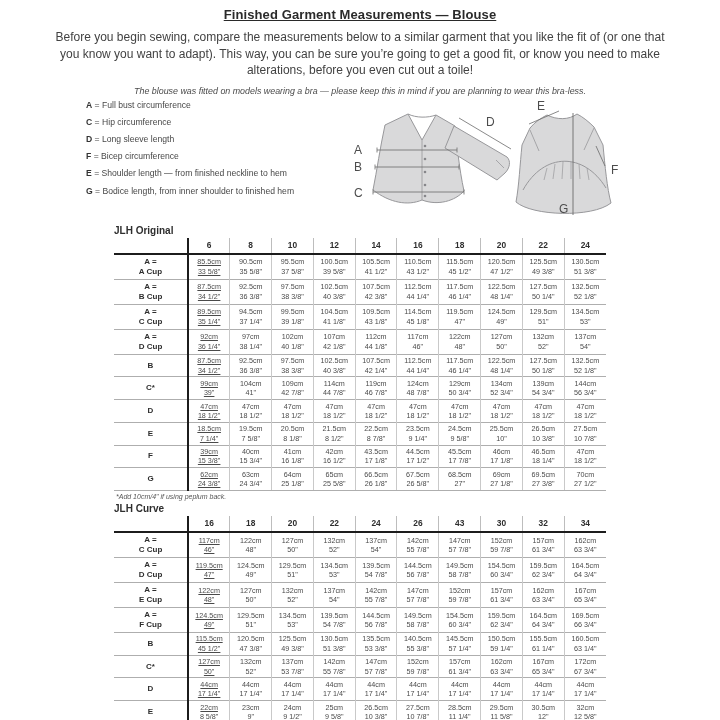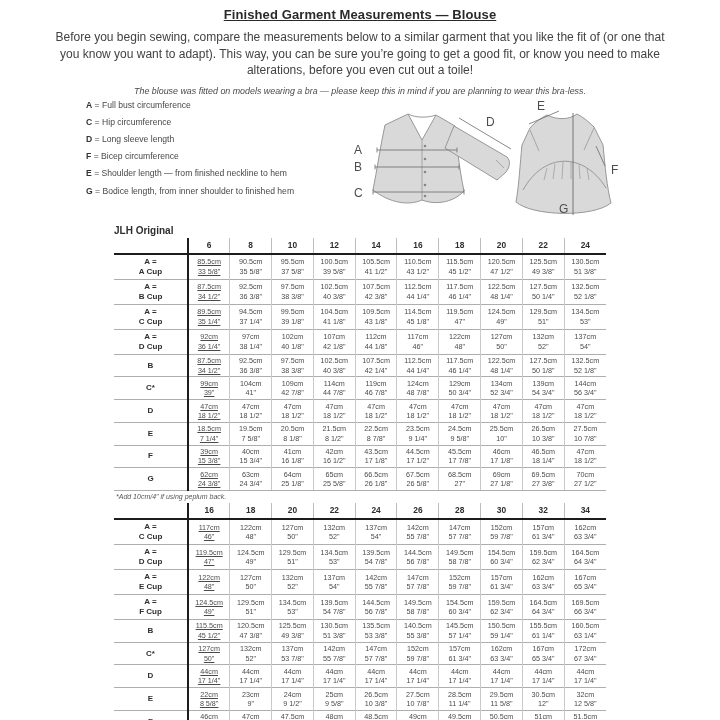--- a/index.html
+++ b/index.html
@@ -593,20 +593,21 @@
               <div>70cm</div>
               <div>27 1/2"</div>
             </td>
           </tr>
         </tbody>
       </table>
     <div class="footnote">*Add 10cm/4" if using peplum back.</div>
   </div>
 
   <div class="table-block t2">
+    <div class="table-title">JLH Curve</div>
     <table class="mtable">
       <colgroup>
           <col class="lab">
           <col class="dat">
           <col class="dat">
           <col class="dat">
           <col class="dat">
           <col class="dat">
           <col class="dat">
           <col class="dat">
@@ -616,21 +617,21 @@
         </colgroup>
     <thead>
           <tr>
             <th class="corner"></th>
             <th>16</th>
             <th>18</th>
             <th>20</th>
             <th>22</th>
             <th>24</th>
             <th>26</th>
-            <th>28</th>
+            <th>43</th>
             <th>30</th>
             <th>32</th>
             <th>34</th>
           </tr>
         </thead>
         <tbody>
           <tr>
             <th class="rowlabel">
               <div>A =</div>
               <div>C Cup</div>

